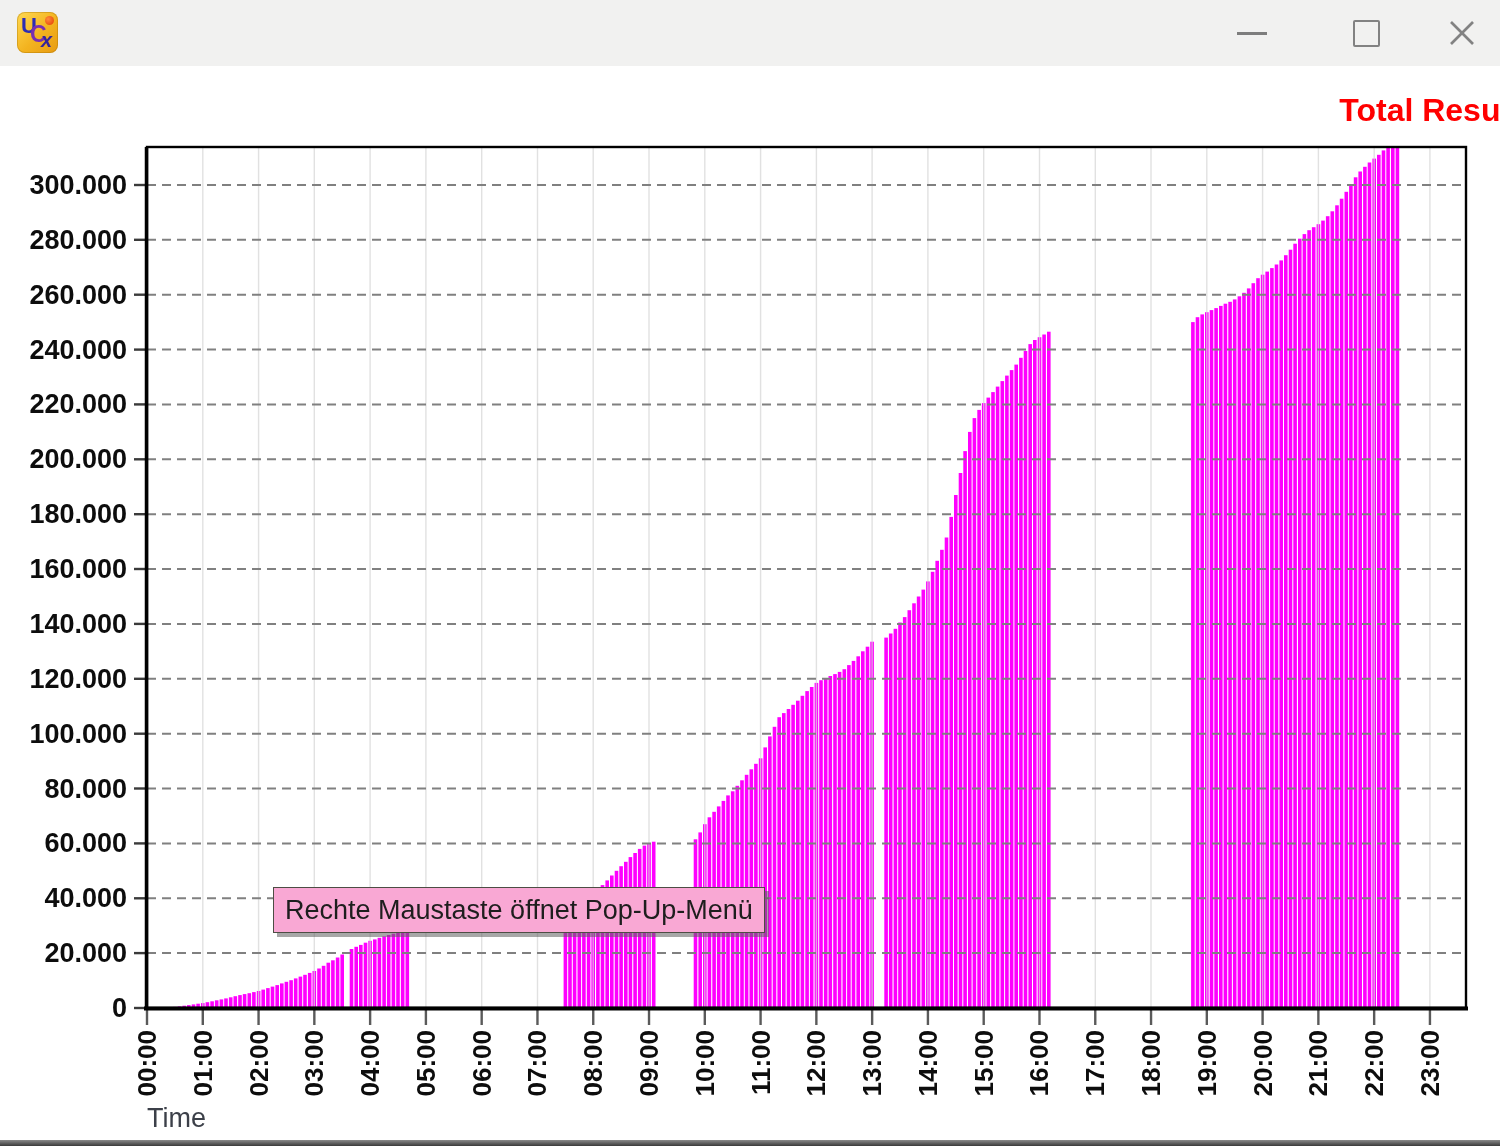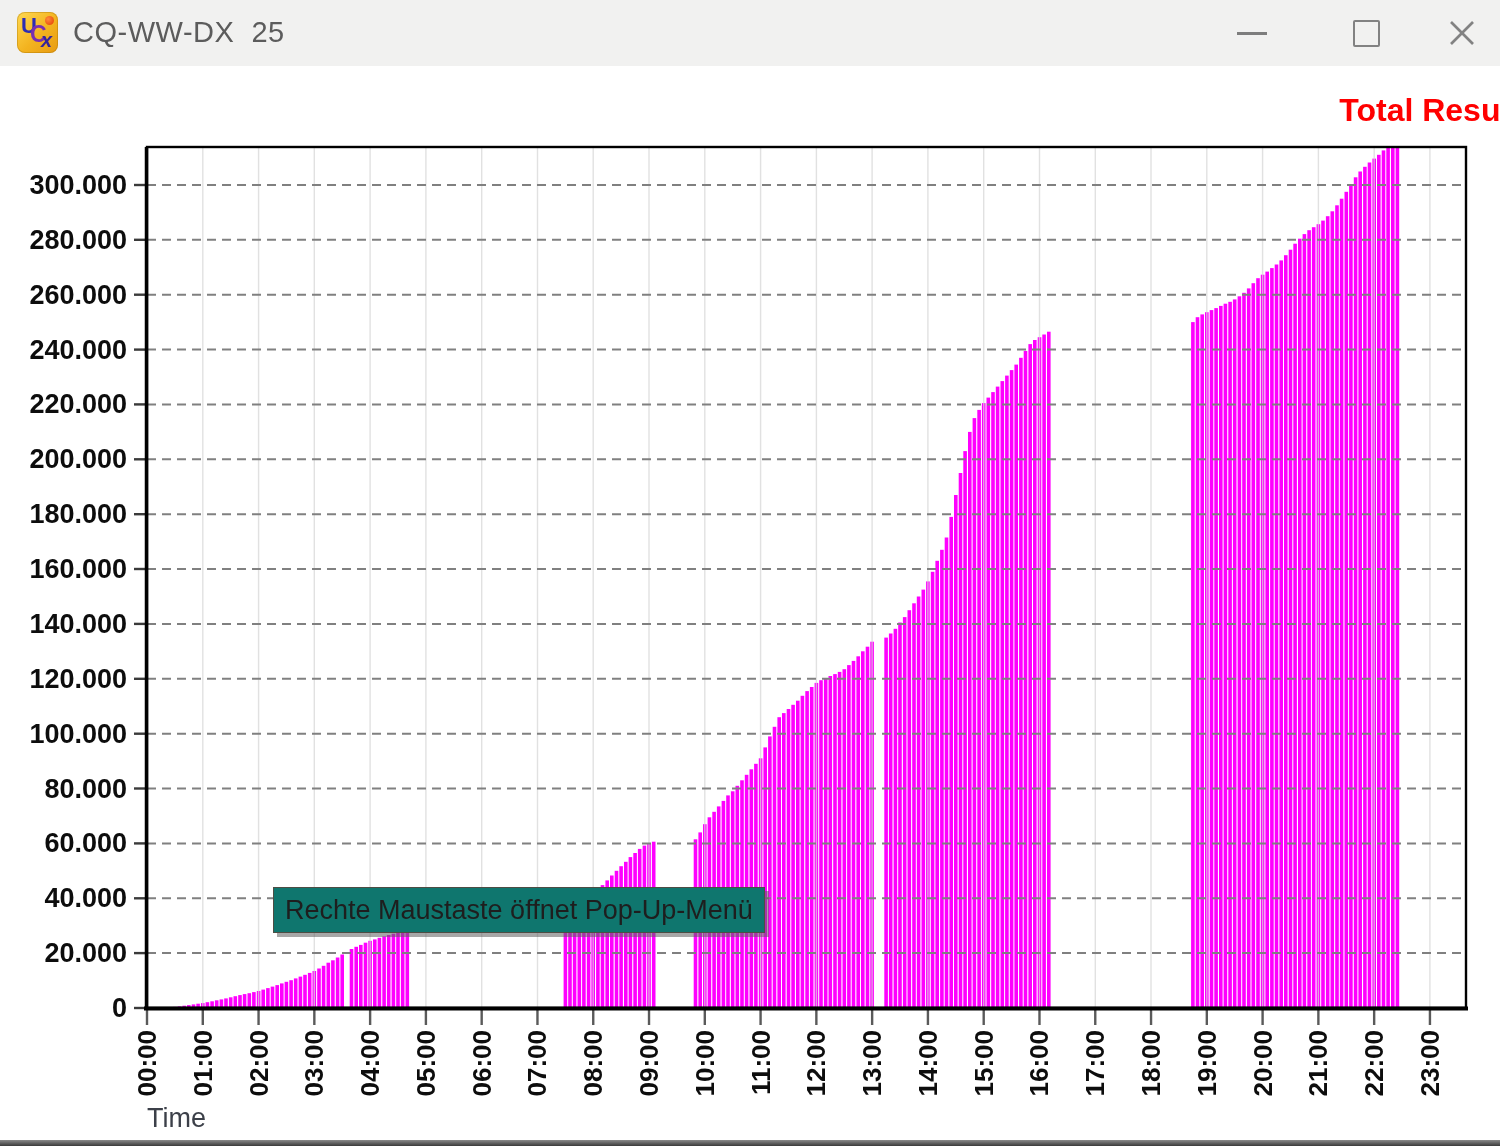--- a/index.html
+++ b/index.html
@@ -59,21 +59,20 @@
 </head>
 <body>
 
 <div class="titlebar">
   <div class="app-icon">
     <span class="u">U</span>
     <span class="c">C</span>
     <span class="x">x</span>
     <span class="dot"></span>
   </div>
-  <div class="win-title">CQ-WW-DX  25</div>
   <div class="win-btn btn-min">
     <div class="bar"></div>
   </div>
   <div class="win-btn btn-max">
     <div class="box"></div>
   </div>
   <div class="win-btn btn-close">
     <svg width="28" height="28" viewBox="0 0 28 28">
       <line x1="3" y1="3" x2="25" y2="25" stroke="#828282" stroke-width="2.6"></line>
       <line x1="25" y1="3" x2="3" y2="25" stroke="#828282" stroke-width="2.6"></line>
@@ -401,15 +400,15 @@
       <line x1="1429.94" y1="1008" x2="1429.94" y2="1025" stroke="#5a5a5a" stroke-width="2.4"></line>
       <text x="1429.94" y="1030" text-anchor="end" dominant-baseline="central" font-size="26" font-weight="bold" fill="#0d0d0d" font-family="&quot;Liberation Sans&quot;,sans-serif" transform="rotate(-90 1429.94 1030)">23:00</text>
     </g>
     <rect x="147" y="147" width="1319" height="861" fill="none" stroke="#000000" stroke-width="2.4"></rect>
     <line x1="144" y1="1008.5" x2="1468" y2="1008.5" stroke="#000000" stroke-width="4"></line>
     <line x1="146.5" y1="147" x2="146.5" y2="1008" stroke="#000000" stroke-width="3.5"></line>
   </svg>
 
 <div class="time-label">Time</div>
 
-<div class="tooltip" style="background: #0f766e;">Rechte Maustaste öffnet Pop-Up-Menü</div>
+<div class="tooltip" style="background: #f9a8d4;">Rechte Maustaste öffnet Pop-Up-Menü</div>
 
 <div class="bottom-strip"></div>
 
 </body></html>

